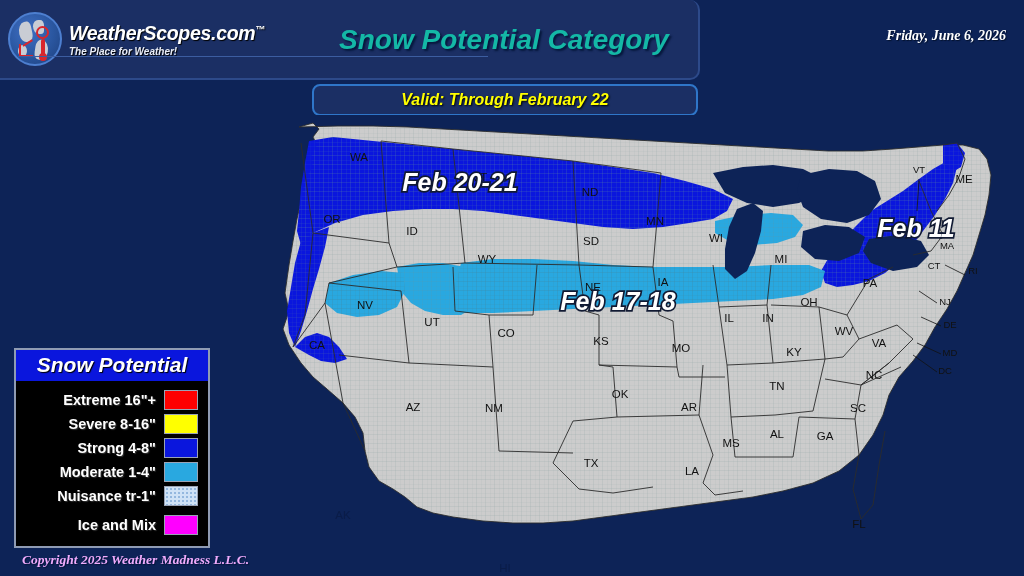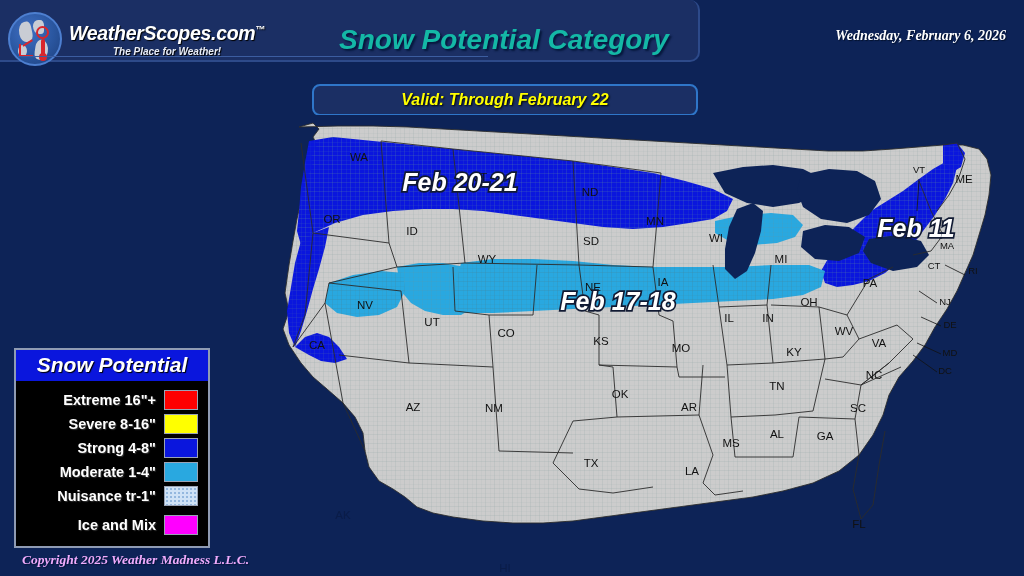--- a/index.html
+++ b/index.html
@@ -13,21 +13,21 @@
   #app {
     position: relative;
     width: 1024px; height: 576px;
     background: #0d2357;
   }
 
   
   #header-panel {
     position: absolute;
     left: 0; top: 0;
-    width: 700px; height: 62px;
+    width: 700px; height: 80px;
     background: #1b2f64;
     border: 2px solid #2d4a8a;
     border-left: none; border-top: none;
     border-radius: 0 10px 10px 0;
   }
   #logo-block {
     position: absolute;
     left: 8px; top: 7px;
     width: 300px; height: 64px;
     display: flex; align-items: center;
@@ -86,21 +86,21 @@
     white-space: nowrap;
   }
   #logo-tm {
     font-size: 10px; vertical-align: super; font-style: normal;
   }
   #logo-tagline {
     color: #e9edf6;
     font-size: 10px;
     font-weight: bold;
     font-style: italic;
-    text-align: center;
+    text-align: left;
     margin-top: 1px;
     text-shadow: 1px 1px 1px #000;
   }
   #logo-rule {
     position: absolute;
     left: 18px; top: 56px; width: 470px; height: 1px;
     background: #3c5da0;
   }
   #map-title {
     position: absolute;
@@ -258,21 +258,21 @@
       <div id="logo-text">
         <div id="logo-name"><span>WeatherScopes.com</span><span id="logo-tm">™</span></div>
         <div id="logo-tagline">The Place for Weather!</div>
       </div>
     </div>
     <div id="logo-rule"></div>
 
     <div id="map-title">Snow Potential Category</div>
   </div>
 
-  <div id="header-date">Wednesday, February 6, 2026</div>
+  <div id="header-date">Friday, June 6, 2026</div>
 
   <div id="valid-banner">
     <span id="valid-text">Valid: Through February 22</span>
   </div>
 
   <div id="map-area">
     <svg id="us-map" viewBox="0 0 1024 461" preserveAspectRatio="none">
       <defs>
         <pattern id="cty" width="9" height="9" patternUnits="userSpaceOnUse">
           <path d="M0 0 L9 0 M0 0 L0 9 M4.5 0 L4.5 9 M0 4.5 L9 4.5" stroke="#6f8f8c" stroke-width="0.3" fill="none" opacity="0.55"></path>

